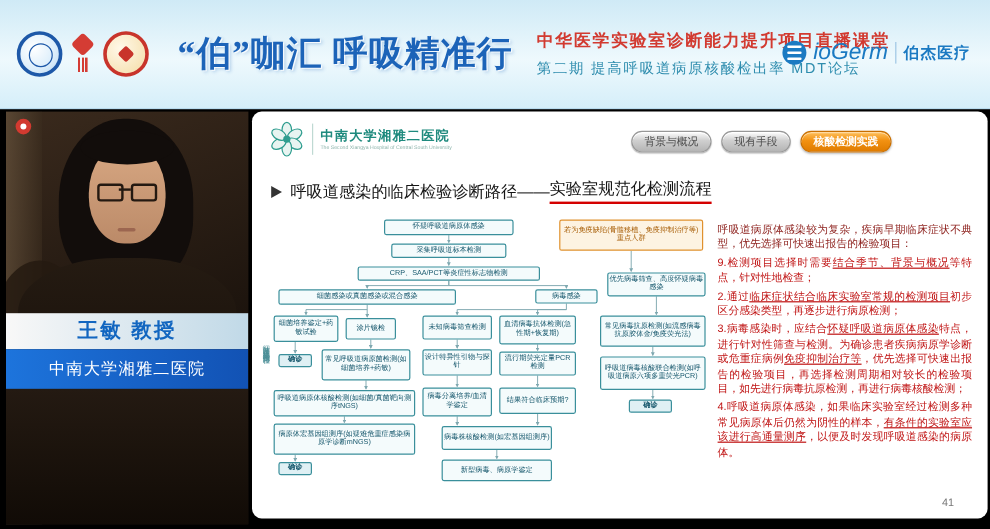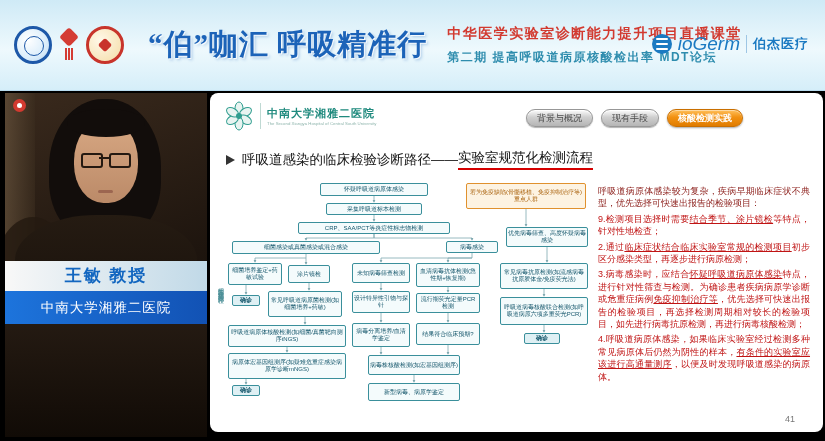--- a/index.html
+++ b/index.html
@@ -18,21 +18,21 @@
   .logo-lab i{position:absolute;left:11px;top:11px;width:10px;height:10px;background:#c8342b;transform:rotate(45deg);border-radius:2px;}
   .knot-wrap{display:flex;flex-direction:column;align-items:center;}
   .knot{width:14px;height:14px;background:#d43c34;transform:rotate(45deg);border-radius:3px;}
   .knot-tassel{width:8px;height:12px;margin-top:4px;
        background:linear-gradient(90deg,#d43c34 2px,transparent 2px,transparent 3px,#d43c34 3px,#d43c34 5px,transparent 5px,transparent 6px,#d43c34 6px);}
   .banner-title{margin-left:24px;font-size:29px;font-weight:bold;color:#1c63b8;
        font-family:"Liberation Serif",serif;letter-spacing:1px;white-space:nowrap;
        text-shadow:1px 1px 0 rgba(255,255,255,.85),2px 2px 3px rgba(28,99,184,.3);}
   .subtitles{margin-left:20px;display:flex;flex-direction:column;gap:6px;white-space:nowrap;}
   .sub-red{color:#d23a30;font-weight:bold;font-size:14px;letter-spacing:1.5px;font-family:Liberation Serif, serif;}
-  .sub-teal{color:#2f8dae;font-weight:bold;font-size:12px;letter-spacing:1.5px;}
+  .sub-teal{color:#2f8dae;font-weight:normal;font-size:12px;letter-spacing:1.5px;}
   .brand{position:absolute;right:16px;top:33px;display:flex;align-items:center;gap:6px;}
   .brand-icon{width:20px;height:20px;border-radius:50%;background:#1b7ac2;display:flex;
        flex-direction:column;justify-content:center;}
   .brand-icon i{display:block;height:2px;background:#fff;margin:1.5px 4px;border-radius:1px;}
   .brand-name{font-size:19px;font-weight:normal;font-style:italic;color:#1b7ac2;}
   .brand-divider{width:1px;height:18px;background:#9ec6e4;}
   .brand-cn{font-size:13px;color:#1b7ac2;font-weight:bold;letter-spacing:1px;}
 
   
   .video{position:absolute;left:5px;top:93px;width:202px;height:344px;overflow:hidden;
@@ -245,20 +245,20 @@
         <div class="fc-node" style="left: 10px; top: 170px; width: 118px; height: 26px;">病原体宏基因组测序(如疑难危重症感染病原学诊断mNGS)</div>
         <div class="fc-node" style="left: 150px; top: 172px; width: 92px; height: 20px;">病毒株核酸检测(如宏基因组测序)</div>
         <div class="fc-node confirm" style="left: 14px; top: 202px; width: 28px; height: 11px;">确诊</div>
         <div class="fc-node" style="left: 150px; top: 200px; width: 92px; height: 18px;">新型病毒、病原学鉴定</div>
       </div>
     <div class="side-label">细菌及疑难病原检测路径</div>
   </div>
 
   <div class="notes">
       <p class="note lead"><span>呼吸道病原体感染较为复杂，疾病早期临床症状不典型，优先选择可快速出报告的检验项目：</span></p>
-      <p class="note"><span>9.检测项目选择时需要</span><span class="u">结合季节、涂片镜检</span><span>等特点，针对性地检查；</span></p>
+      <p class="note"><span>9.检测项目选择时需要</span><span class="u">结合季节、背景与概况</span><span>等特点，针对性地检查；</span></p>
       <p class="note"><span>2.通过</span><span class="u">临床症状结合临床实验室常规的检测项目</span><span>初步区分感染类型，再逐步进行病原检测；</span></p>
       <p class="note"><span>3.病毒感染时，应结合</span><span class="u">怀疑呼吸道病原体感染</span><span>特点，进行针对性筛查与检测。为确诊患者疾病病原学诊断或危重症病例</span><span class="u">免疫抑制治疗等</span><span>，优先选择可快速出报告的检验项目，再选择检测周期相对较长的检验项目，如先进行病毒抗原检测，再进行病毒核酸检测；</span></p>
       <p class="note"><span>4.呼吸道病原体感染，如果临床实验室经过检测多种常见病原体后仍然为阴性的样本，</span><span class="u">有条件的实验室应该进行高通量测序</span><span>，以便及时发现呼吸道感染的病原体。</span></p>
     </div>
 
   <div class="page-num">41</div>
 </div>
 
 </body></html>

